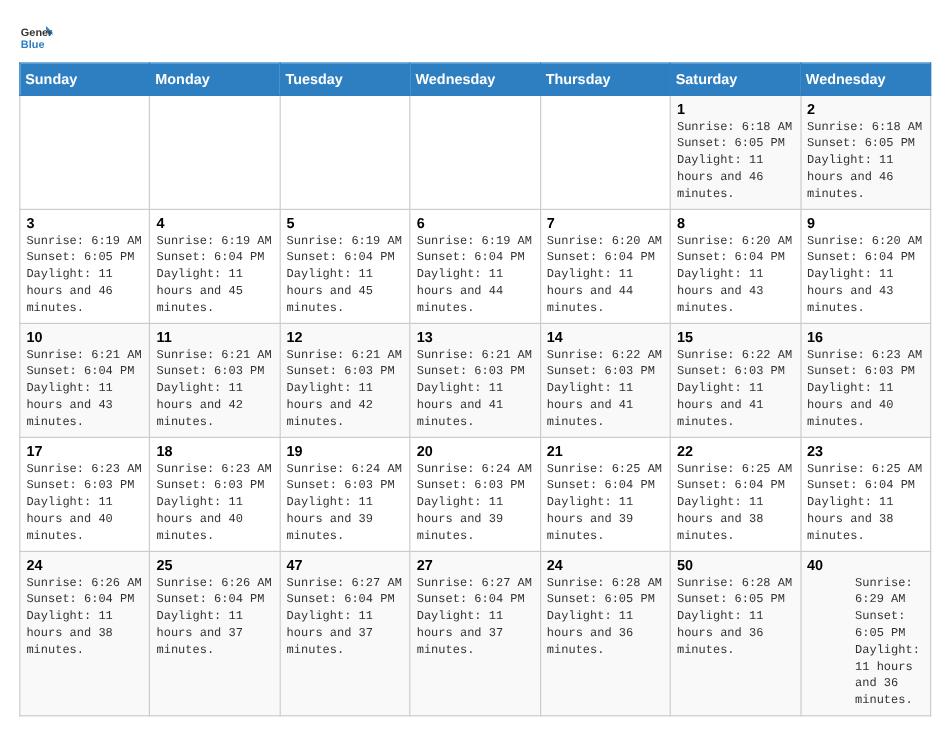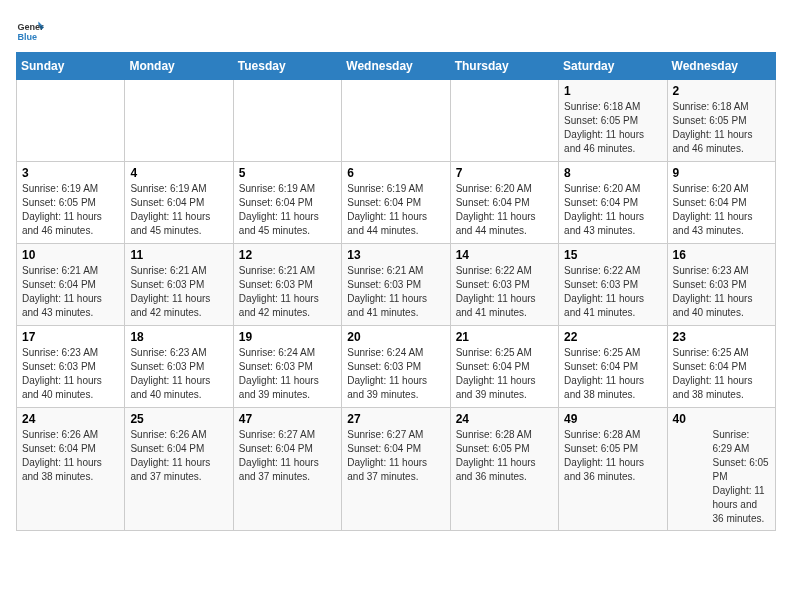--- a/index.html
+++ b/index.html
@@ -68,20 +68,21 @@
     .day-num {
       font-weight: bold;
       font-size: 12px;
       margin-bottom: 2px;
       display: block;
     }
     .day-info {
       font-size: 10px;
       color: #333;
       line-height: 1.4;
+      font-family: Liberation Mono, monospace;
     }
     .empty {
       background: #fff !important;
     }
   </style>
 </head>
 <body>
 
 <div class="header">
   <div class="logo">
@@ -291,21 +292,21 @@
 Sunset: 6:04 PM
 Daylight: 11 hours and 37 minutes.</div>
         </td>
         <td>
           <span class="day-num">24</span>
           <div class="day-info" style="white-space: pre-line;">Sunrise: 6:28 AM
 Sunset: 6:05 PM
 Daylight: 11 hours and 36 minutes.</div>
         </td>
         <td>
-          <span class="day-num">49</span>
+          <span class="day-num">50</span>
           <div class="day-info" style="white-space: pre-line;">Sunrise: 6:28 AM
 Sunset: 6:05 PM
 Daylight: 11 hours and 36 minutes.</div>
         </td>
         <td>
           <span class="day-num">40</span>
           <div class="day-info" style="white-space: pre-line; margin-left: 40px;">Sunrise: 6:29 AM
 Sunset: 6:05 PM
 Daylight: 11 hours and 36 minutes.</div>
         </td>

